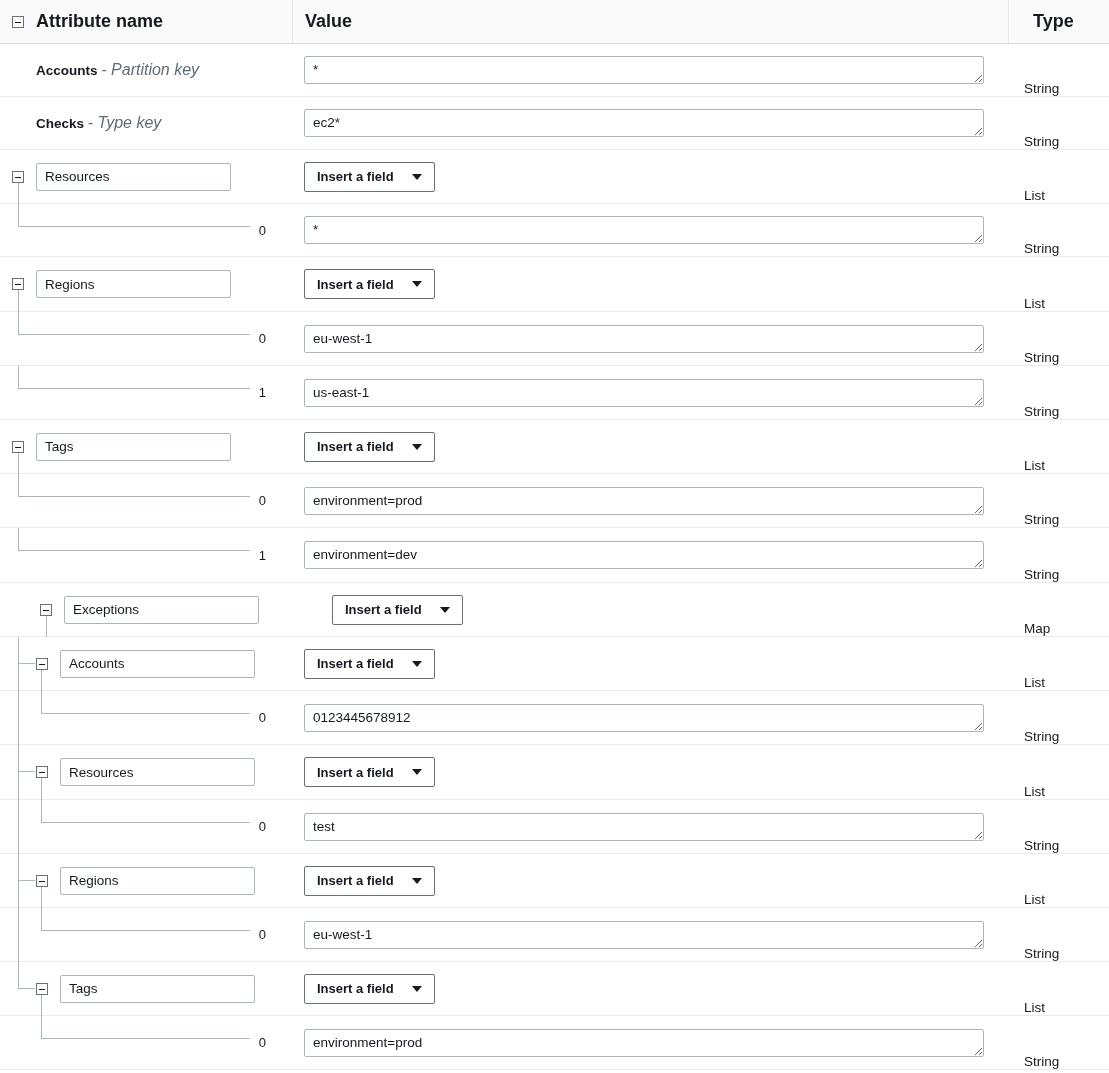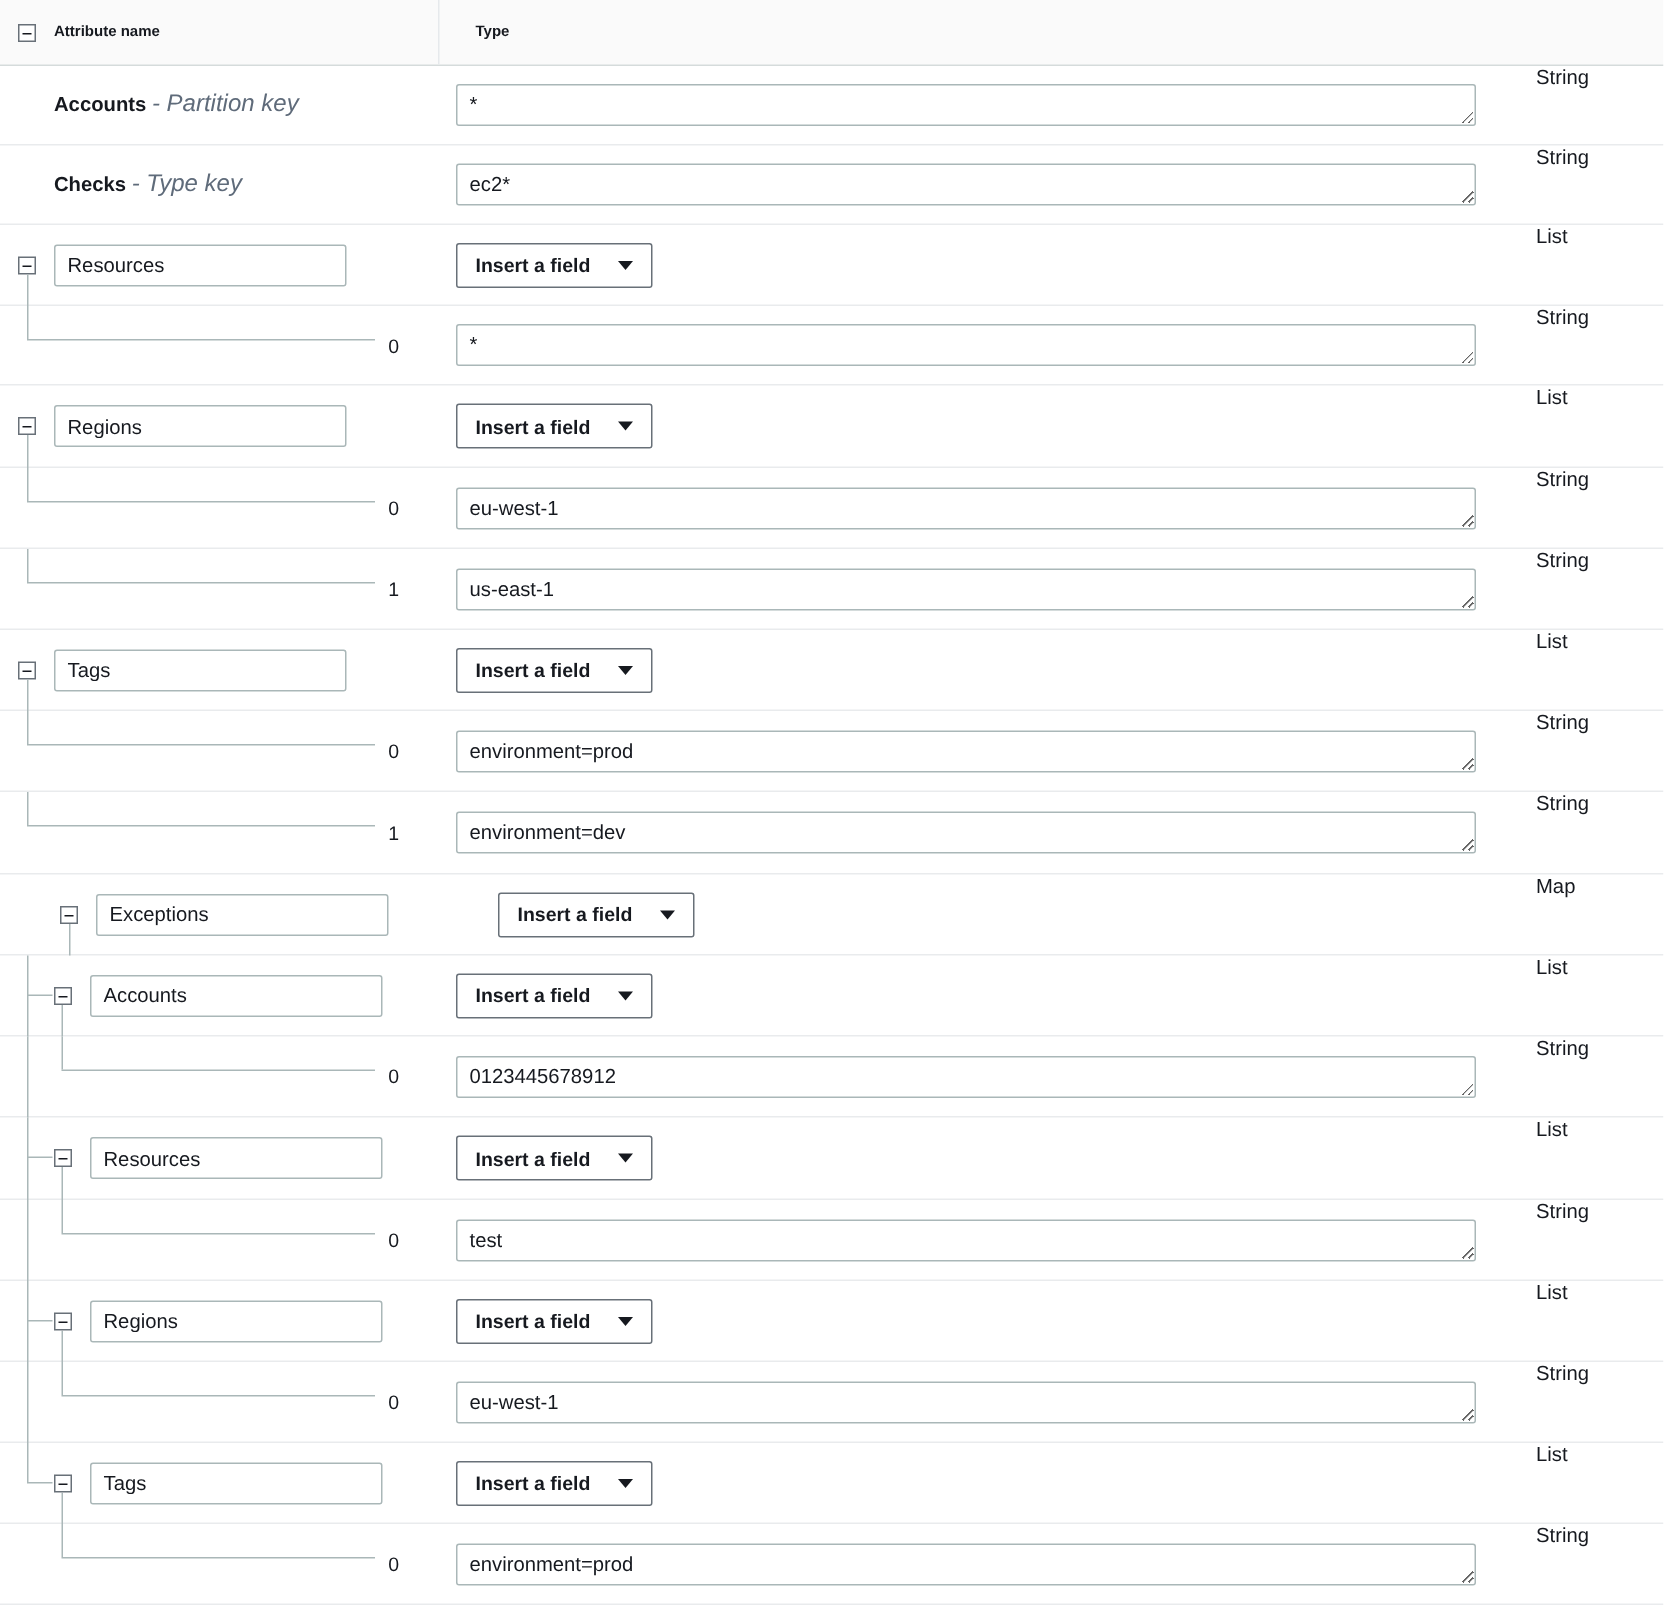--- a/index.html
+++ b/index.html
@@ -17,21 +17,21 @@
     overflow: hidden;
   }
 
   
   .hdr {
     display: flex;
     align-items: center;
     height: 44px;
     border-bottom: 1px solid #d5dbdb;
     background: #fafafa;
-    font-size: 10px;
+    font-size: 18px;
     font-weight: bold;
     color: #16191f;
   }
   .hdr .c-name { width: 292px; display: flex; align-items: center; padding-left: 12px; }
   .hdr .c-value { flex: 1; padding-left: 12px; border-left: 1px solid #e6e9ec; height: 100%; display: flex; align-items: center;}
   .hdr .c-type { width: 101px; padding-left: 24px; border-left: 1px solid #e6e9ec; height: 100%; display: flex; align-items: center;}
 
   
   .boxicon {
     width: 12px; height: 12px;
@@ -69,21 +69,21 @@
   }
   .col-value {
     flex: 1;
     display: flex;
     align-items: center;
     padding-left: 12px;
   }
   .col-type {
     width: 101px;
     display: flex;
-    align-items: flex-start;
+    align-items: flex-end;
     padding-left: 16px;
     font-size: 13.5px;
     color: #16191f;
   }
 
   
   .keylabel {
     font-size: 13.5px;
     color: #16191f;
     padding-left: 24px;
@@ -176,20 +176,23 @@
 </head>
 <body>
 
 <div id="root">
 
   <div class="hdr">
     <div class="c-name">
       <span class="boxicon"></span>
       <span>Attribute name</span>
     </div>
+    <div class="c-value">
+      <span>Value</span>
+    </div>
     <div class="c-type">
       <span>Type</span>
     </div>
   </div>
 
   <div class="row tall" style="min-height:53px;">
     <div class="col-name">
       <div class="keylabel">
         <b>Accounts</b>
         <i>- Partition key</i>

